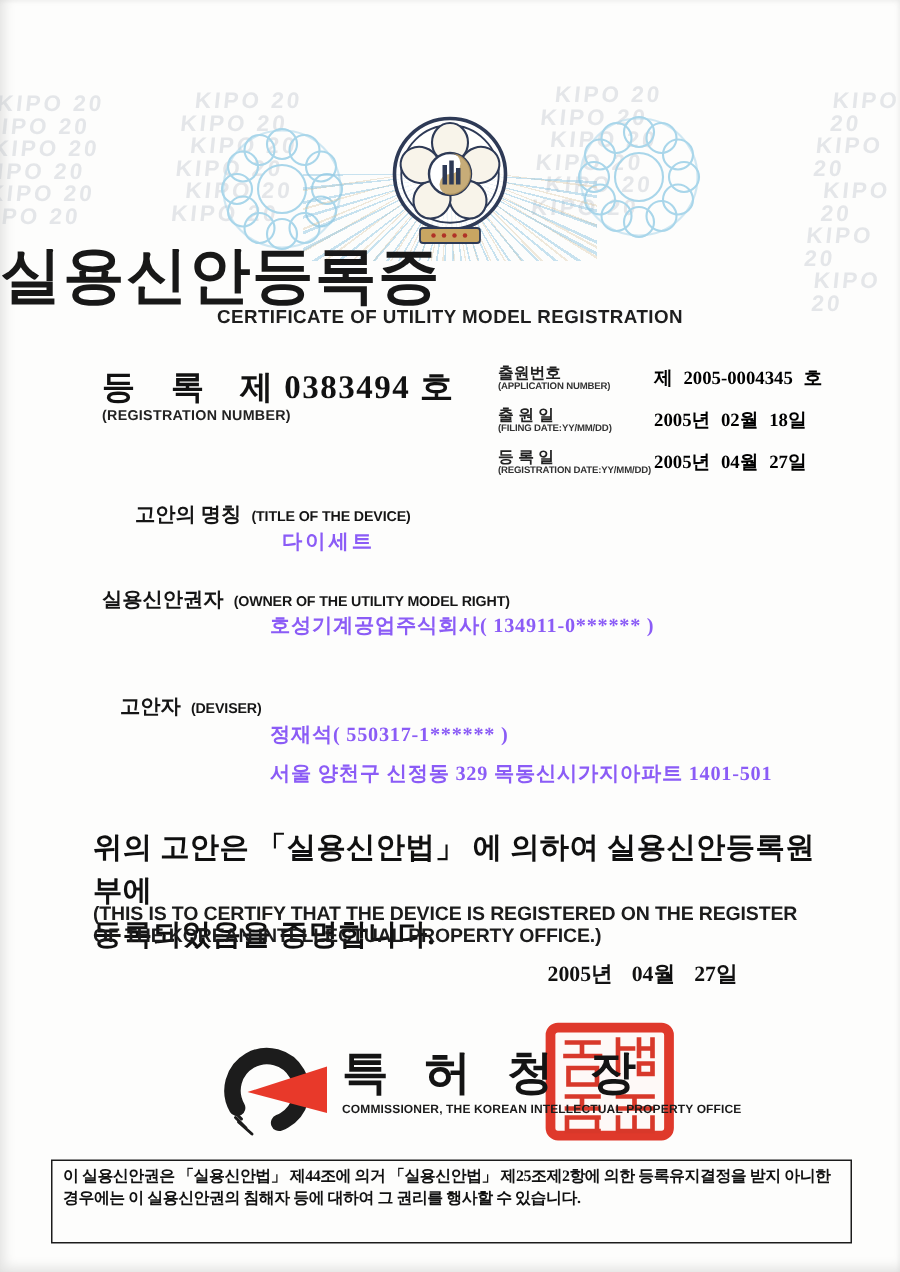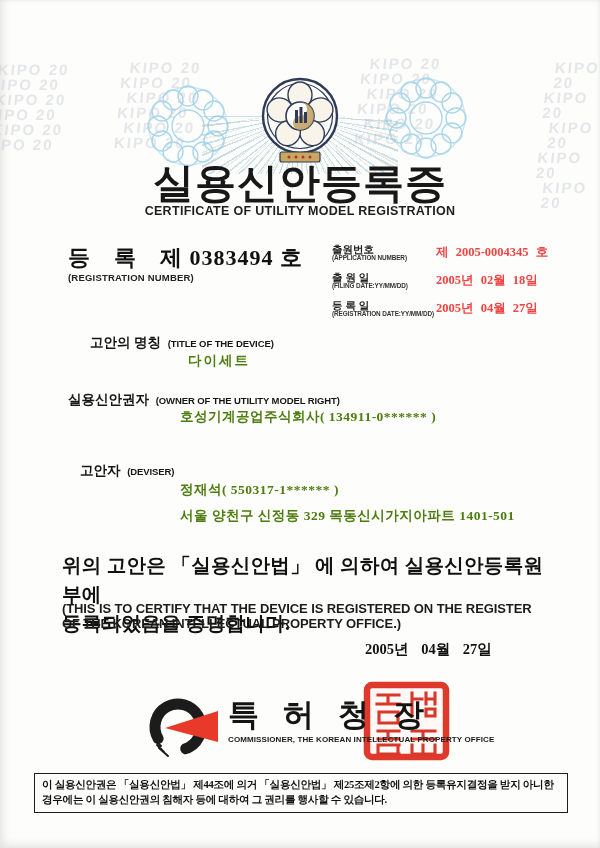--- a/index.html
+++ b/index.html
@@ -31,21 +31,21 @@
     position:absolute;left:202px;top:116px;width:196px;height:58px;z-index:0;
     background:
       repeating-conic-gradient(from 118deg at 50% 0px, rgba(146,199,226,.50) 0 1.1deg, rgba(255,255,255,0) 1.1deg 5.4deg),
       repeating-conic-gradient(from 121deg at 50% -4px, rgba(214,193,156,.35) 0 0.8deg, rgba(255,255,255,0) 0.8deg 7deg);
   }
   
   .emblem{position:absolute;left:258px;top:76px;z-index:1;}
   
   .title-kr{
     position:absolute;left:0;top:156px;width:600px;z-index:2;
-    text-align:center;
+    text-align:left;
     font-family:"Liberation Sans","DejaVu Sans",sans-serif;
     font-weight:800;font-size:41px;letter-spacing:1px;color:#181818;
   }
   .title-en{
     position:absolute;left:0;top:204px;width:600px;z-index:2;
     text-align:center;
     font-family:"Liberation Sans",sans-serif;
     font-weight:700;font-size:12.5px;letter-spacing:.3px;color:#1e1e1e;
   }
   
@@ -63,29 +63,29 @@
   .meta-kr{
     display:block;font-family:"Liberation Sans",sans-serif;
     font-size:10.5px;font-weight:700;line-height:10px;color:#222;
   }
   .meta-en{
     display:block;font-family:"Liberation Sans",sans-serif;
     font-size:6.4px;font-weight:700;line-height:7px;color:#333;letter-spacing:-0.1px;
   }
   .meta-val{
     position:absolute;left:104px;top:0;
-    font-size:12.5px;font-weight:700;color:#ef4444;word-spacing:4px;white-space:nowrap;
+    font-size:12.5px;font-weight:700;color:#000000;word-spacing:4px;white-space:nowrap;
   }
   
   .sec-label{position:absolute;font-size:13.5px;font-weight:700;color:#151515;white-space:nowrap;}
   .sec-label .en{
     font-family:"Liberation Sans",sans-serif;
     font-size:9.5px;font-weight:700;letter-spacing:-0.1px;
   }
-  .sec-val{position:absolute;font-size:13.5px;font-weight:700;color:#4d7c0f;white-space:nowrap;letter-spacing:.5px;}
+  .sec-val{position:absolute;font-size:13.5px;font-weight:700;color:#8b5cf6;white-space:nowrap;letter-spacing:.5px;}
   
   .stmt{
     position:absolute;left:62px;top:551px;width:490px;
     font-size:19.5px;font-weight:700;line-height:29px;letter-spacing:.3px;color:#101010;
   }
   .stmt-en{
     position:absolute;left:62px;top:601px;width:478px;
     font-family:"Liberation Sans",sans-serif;
     font-size:13px;font-weight:700;line-height:15px;color:#1c1c1c;letter-spacing:-0.1px;
   }
@@ -103,21 +103,21 @@
   }
   .comm-en{
     position:absolute;left:228px;top:735px;z-index:3;
     font-family:"Liberation Sans",sans-serif;
     font-size:8px;font-weight:700;color:#1a1a1a;letter-spacing:.1px;white-space:nowrap;
   }
   
   .footnote{
     position:absolute;left:34px;top:773px;width:518px;
     border:1.6px solid #1c1c1c;
-    padding:4px 7px 5px 7px;
+    padding:4px 7px 21px 7px;
     font-size:10.6px;font-weight:600;line-height:14.5px;letter-spacing:-0.3px;color:#111;
   }
 </style>
 </head>
 <body>
 
 <div class="page">
 
   <div class="wm-col" style="left:-14px;top:62px;">
     <span>KIPO 20</span>

